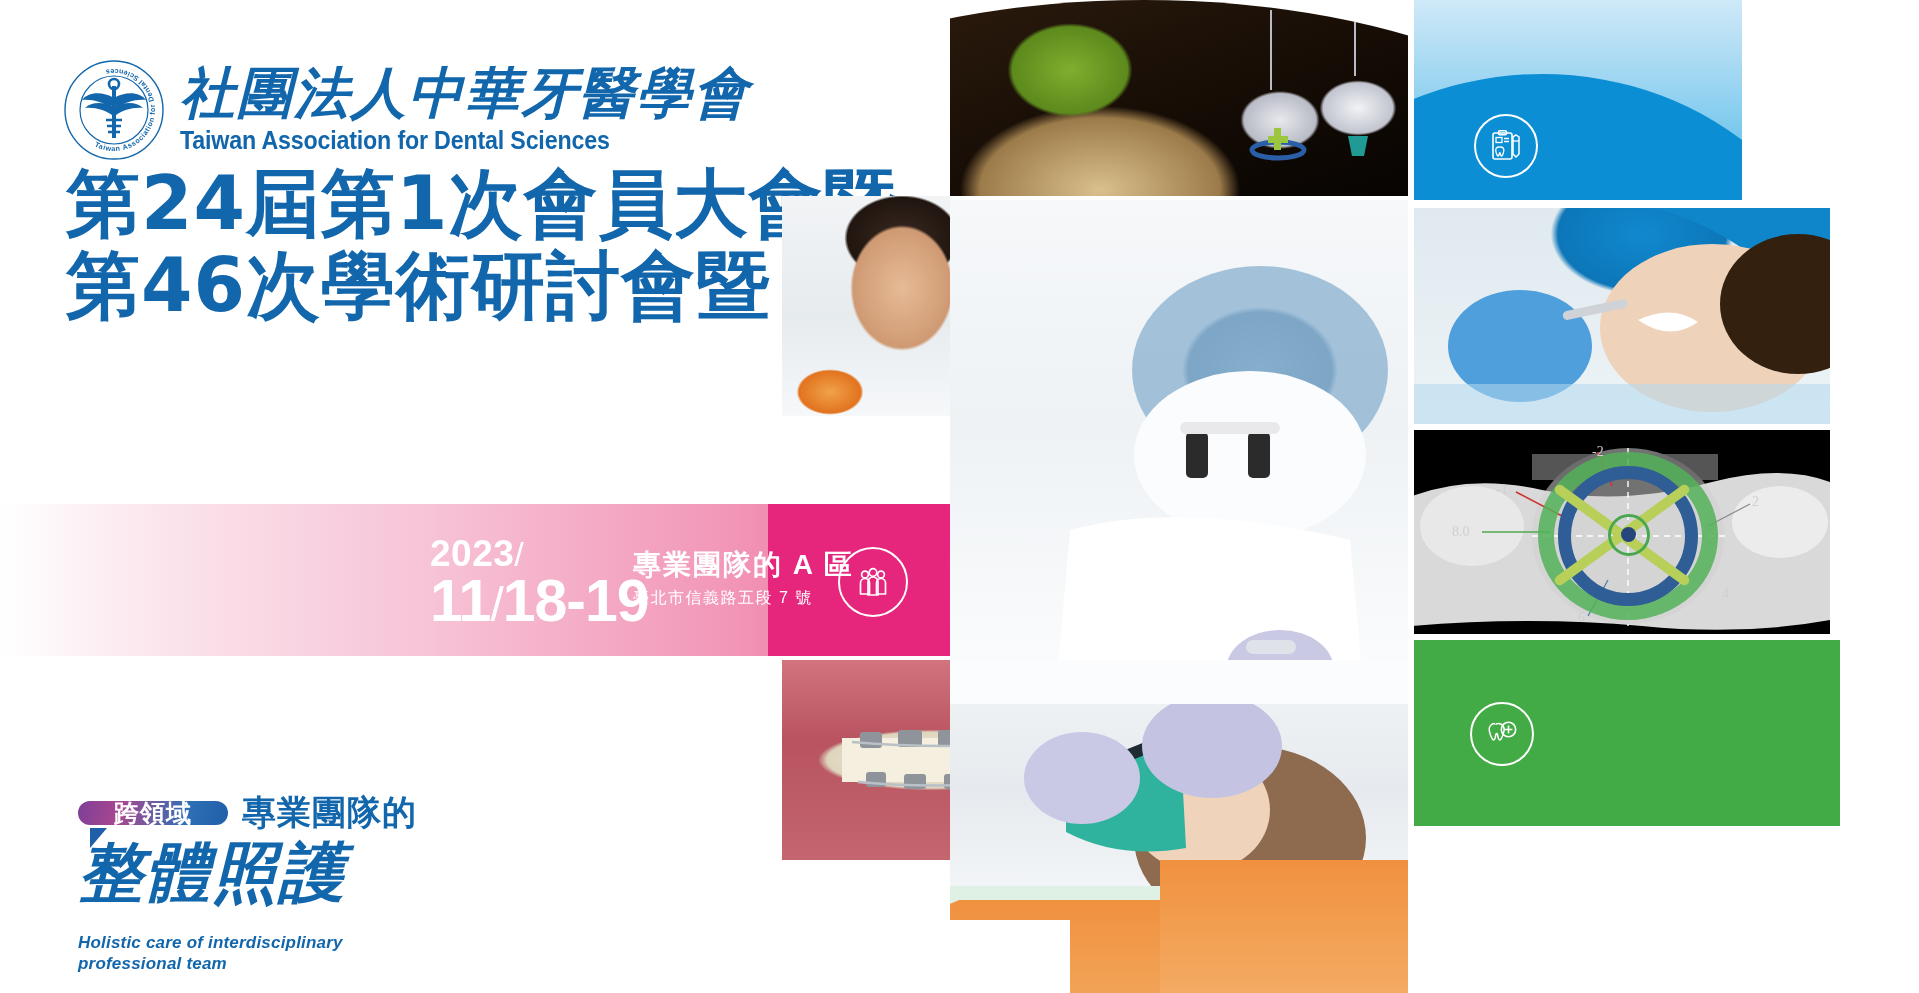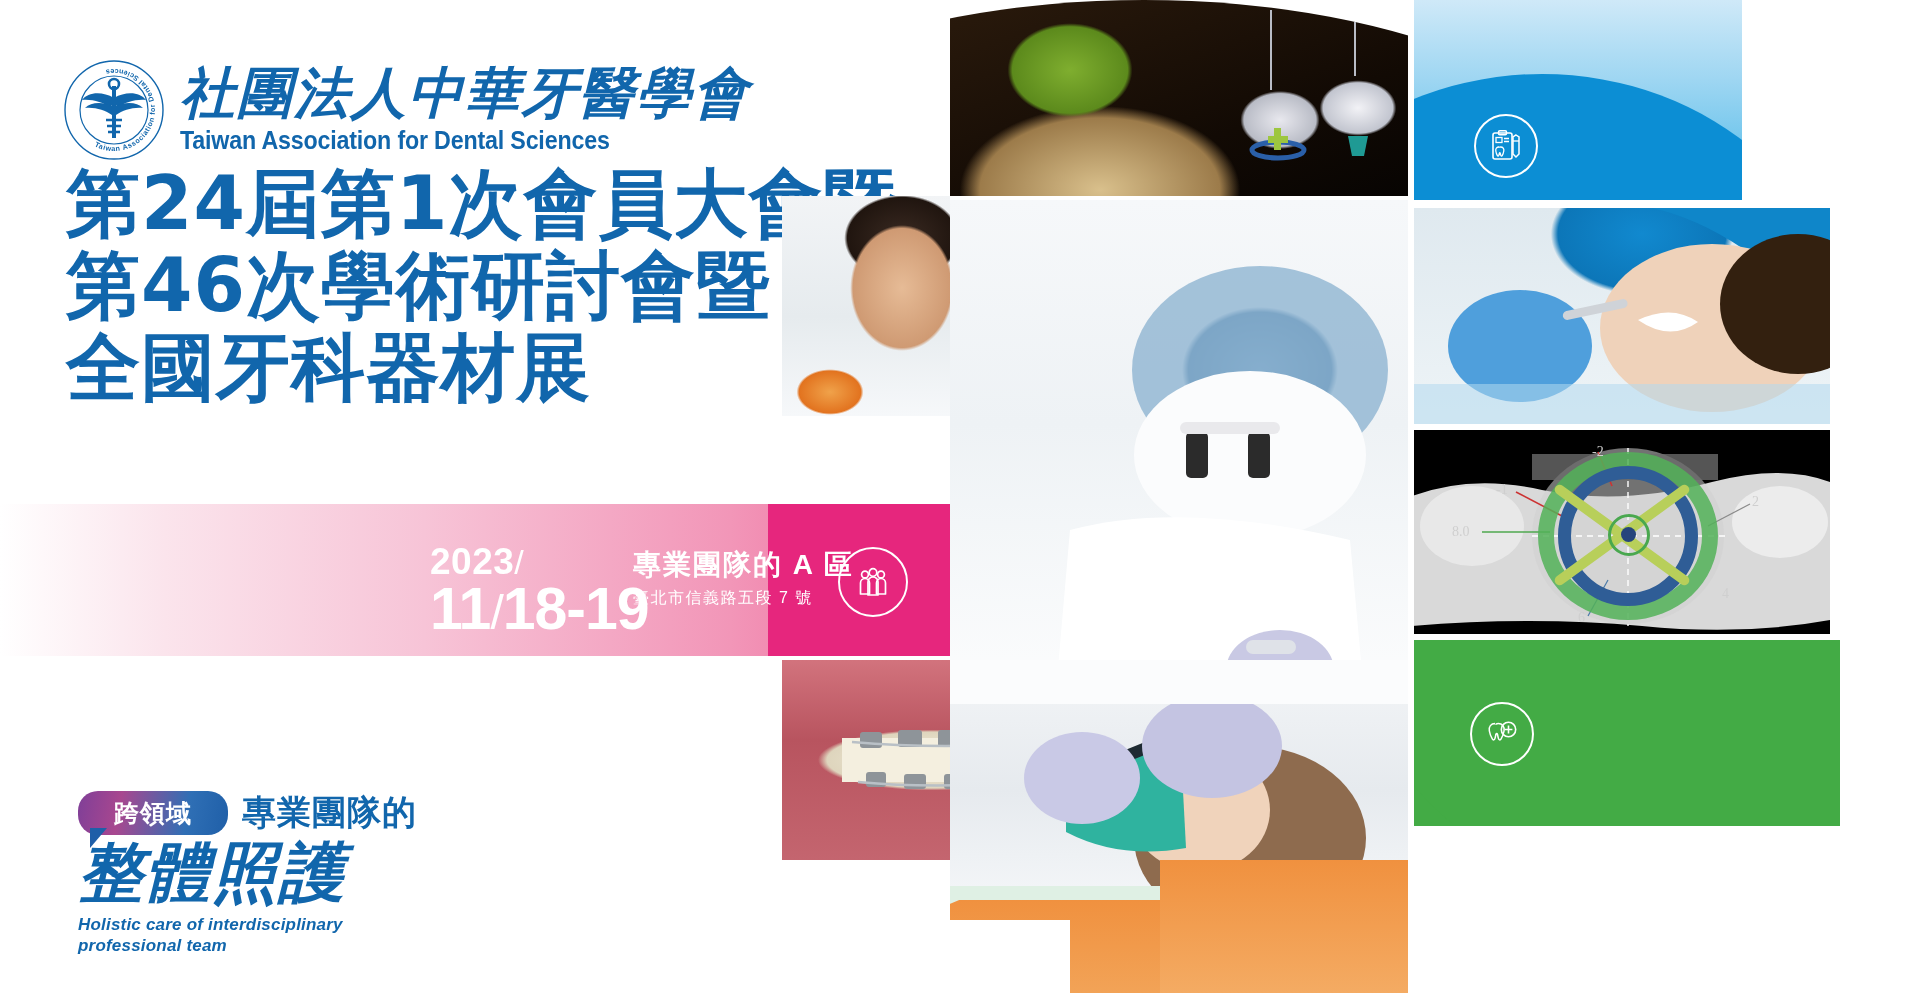--- a/index.html
+++ b/index.html
@@ -17,46 +17,46 @@
   #main-title{position:absolute;left:66px;top:162px;color:#1166ac;font-weight:bold;
     font-family:"DejaVu Sans","Liberation Sans",sans-serif;font-size:74px;line-height:82px;letter-spacing:1px;white-space:nowrap;}
   #main-title .tl{display:block;}
 
   
   #date-banner{position:absolute;left:0;top:504px;width:1178px;height:152px;
      background:linear-gradient(90deg,#ffffff 0%,#fbe4ec 14%,#f7c4d7 36%,#f296b8 62%,#ec5b92 84%,#e6277c 100%);}
   #date-banner-curve{position:absolute;left:768px;top:504px;width:412px;height:152px;overflow:hidden;}
   #date-banner-curve:before{content:"";position:absolute;left:-250px;top:-140px;width:700px;height:440px;border-radius:50%;background:#e6267d;}
   #banner-text{position:absolute;left:0;top:504px;width:1178px;height:152px;display:flex;align-items:center;}
-  #date-group{position:absolute;left:430px;top:39px;color:#ffffff;}
+  #date-group{position:absolute;left:430px;top:31px;color:#ffffff;}
   #date-year{font-size:37px;font-weight:bold;line-height:38px;letter-spacing:0.5px;}
   #date-year .slash{font-weight:normal;font-size:34px;}
   #date-md{font-size:59px;font-weight:bold;line-height:60px;letter-spacing:-1px;margin-top:-2px;}
   #date-md .slash{font-weight:normal;font-size:48px;}
   #venue-group{position:absolute;left:633px;top:44px;color:#ffffff;}
   #venue-name{font-size:28px;font-weight:bold;letter-spacing:2px;line-height:34px;white-space:nowrap;}
   #venue-addr{font-size:16px;letter-spacing:1.5px;line-height:24px;margin-top:4px;white-space:nowrap;}
   #people-badge{position:absolute;left:838px;top:43px;width:66px;height:66px;border:2.5px solid #fff;border-radius:50%;
      display:flex;align-items:center;justify-content:center;}
 
   
   #tagline{position:absolute;left:78px;top:790px;}
   #tag-row1{position:relative;height:46px;display:flex;align-items:center;}
-  #tag-pill{position:relative;width:150px;height:44px;border-radius:20px;
+  #tag-pill{position:relative;width:150px;height:24px;border-radius:20px;
      background:linear-gradient(100deg,#7f3f98 0%,#a8478f 28%,#2f6fb5 72%,#1f5fa8 100%);
      box-shadow:0 0 0 4px #ffffff;display:flex;align-items:center;justify-content:center;}
   #tag-pill-label{color:#ffffff;font-size:25px;font-weight:bold;letter-spacing:1px;
      font-family:"DejaVu Sans","Liberation Sans",sans-serif;}
   #tag-pill-tail{position:absolute;left:12px;top:38px;width:0;height:0;
      border-left:17px solid #1f5fa8;border-bottom:20px solid transparent;}
   #tag-sub1{margin-left:14px;color:#1166ac;font-size:34px;font-weight:bold;letter-spacing:1px;
      font-family:"DejaVu Sans","Liberation Sans",sans-serif;white-space:nowrap;}
   #tag-big{color:#1166ac;font-size:65px;font-weight:bold;letter-spacing:2px;line-height:70px;font-style:italic;
      font-family:"DejaVu Sans","Liberation Sans",sans-serif;white-space:nowrap;margin-top:2px;}
-  #tag-en{color:#1166ac;font-size:17px;font-weight:bold;font-style:italic;line-height:21px;margin-top:6px;
+  #tag-en{color:#1166ac;font-size:17px;font-weight:bold;font-style:italic;line-height:21px;margin-top:24px;
      font-family:"Liberation Sans","DejaVu Sans",sans-serif;letter-spacing:0.2px;}
 
   
   #collage{position:absolute;left:950px;top:0;width:969px;height:993px;}
   .tile{position:absolute;overflow:hidden;background:#ddd;}
 
   
   #tile-implant{left:0px;top:0px;width:462px;height:220px;border-radius:0 0 0 0;
      background:
       radial-gradient(ellipse 120px 90px at 120px 70px, #7fae2f 0%, #5c8a1c 48%, rgba(92,138,28,0) 52%),
@@ -177,21 +177,20 @@
     </div>
     <div id="org-names">
       <div id="org-name-zh">社團法人中華牙醫學會</div>
       <div id="org-name-en">Taiwan Association for Dental Sciences</div>
     </div>
   </div>
 
   <div id="main-title">
     <span class="tl">第24屆第1次會員大會暨</span>
     <span class="tl">第46次學術研討會暨</span>
-    <span class="tl">全國牙科器材展</span>
   </div>
 
   <div id="date-banner"></div>
   <div id="date-banner-curve"></div>
   <div id="banner-text">
     <div id="date-group">
       <div id="date-year"><span>2023</span><span class="slash">/</span></div>
       <div id="date-md"><span>11</span><span class="slash">/</span><span>18-19</span></div>
     </div>
     <div id="venue-group">

